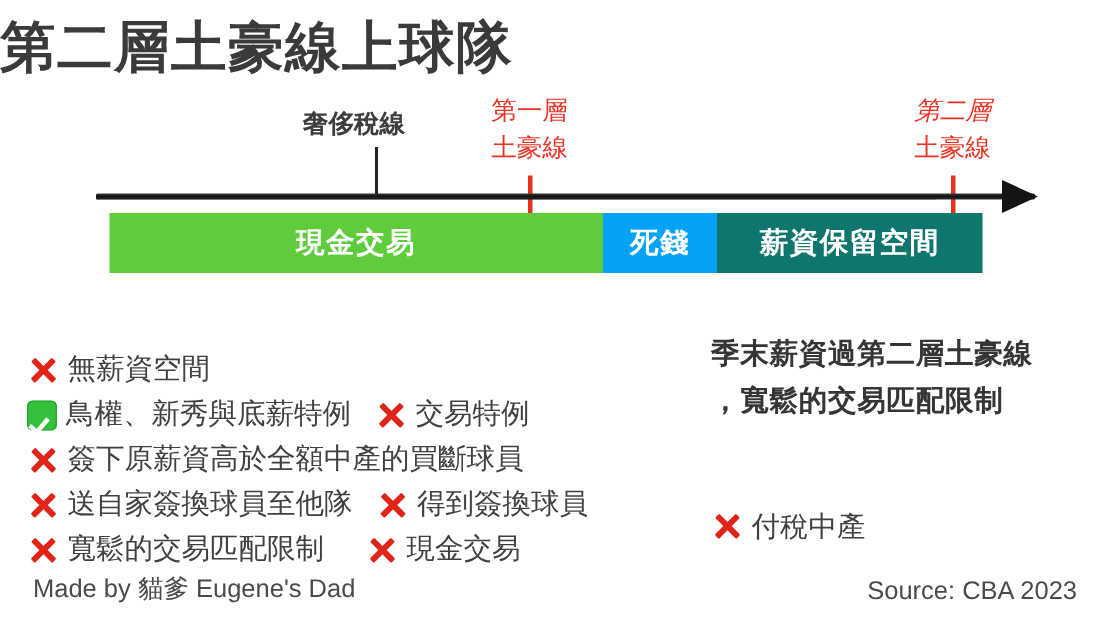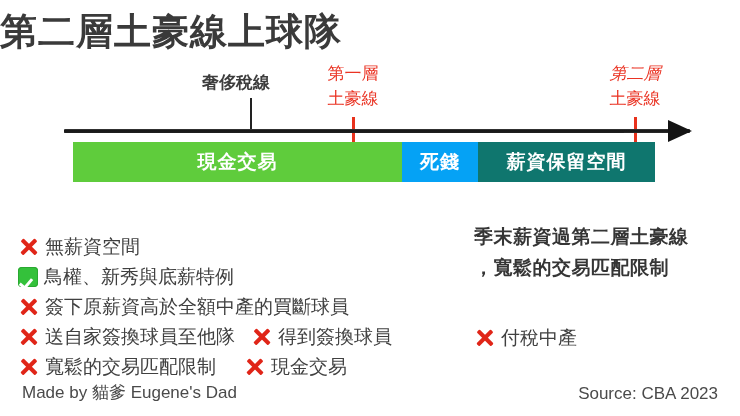--- a/index.html
+++ b/index.html
@@ -156,21 +156,21 @@
     font-size:19px;
     font-weight:bold;
     color:#353535;
     line-height:31px;
     letter-spacing:0.5px;
   }
   .note-line{display:block;white-space:nowrap;}
 
   .right-bullet{
     position:absolute;
-    left:474px;top:325px;
+    left:474px;top:338px;
     display:flex;align-items:center;
   }
 
   
   .footer-left,.footer-right{
     position:absolute;
     bottom:12px;
     font-size:17px;
     color:#4a4a4a;
     white-space:nowrap;
@@ -212,20 +212,24 @@
         <span class="mark x"></span>
         <span class="txt">無薪資空間</span>
       </span>
     </div>
 
     <div class="row">
       <span class="item">
         <span class="mark check"></span>
         <span class="txt">鳥權、新秀與底薪特例</span>
       </span>
+      <span class="item col2">
+        <span class="mark x"></span>
+        <span class="txt">交易特例</span>
+      </span>
     </div>
 
     <div class="row">
       <span class="item">
         <span class="mark x"></span>
         <span class="txt">簽下原薪資高於全額中產的買斷球員</span>
       </span>
     </div>
 
     <div class="row">

